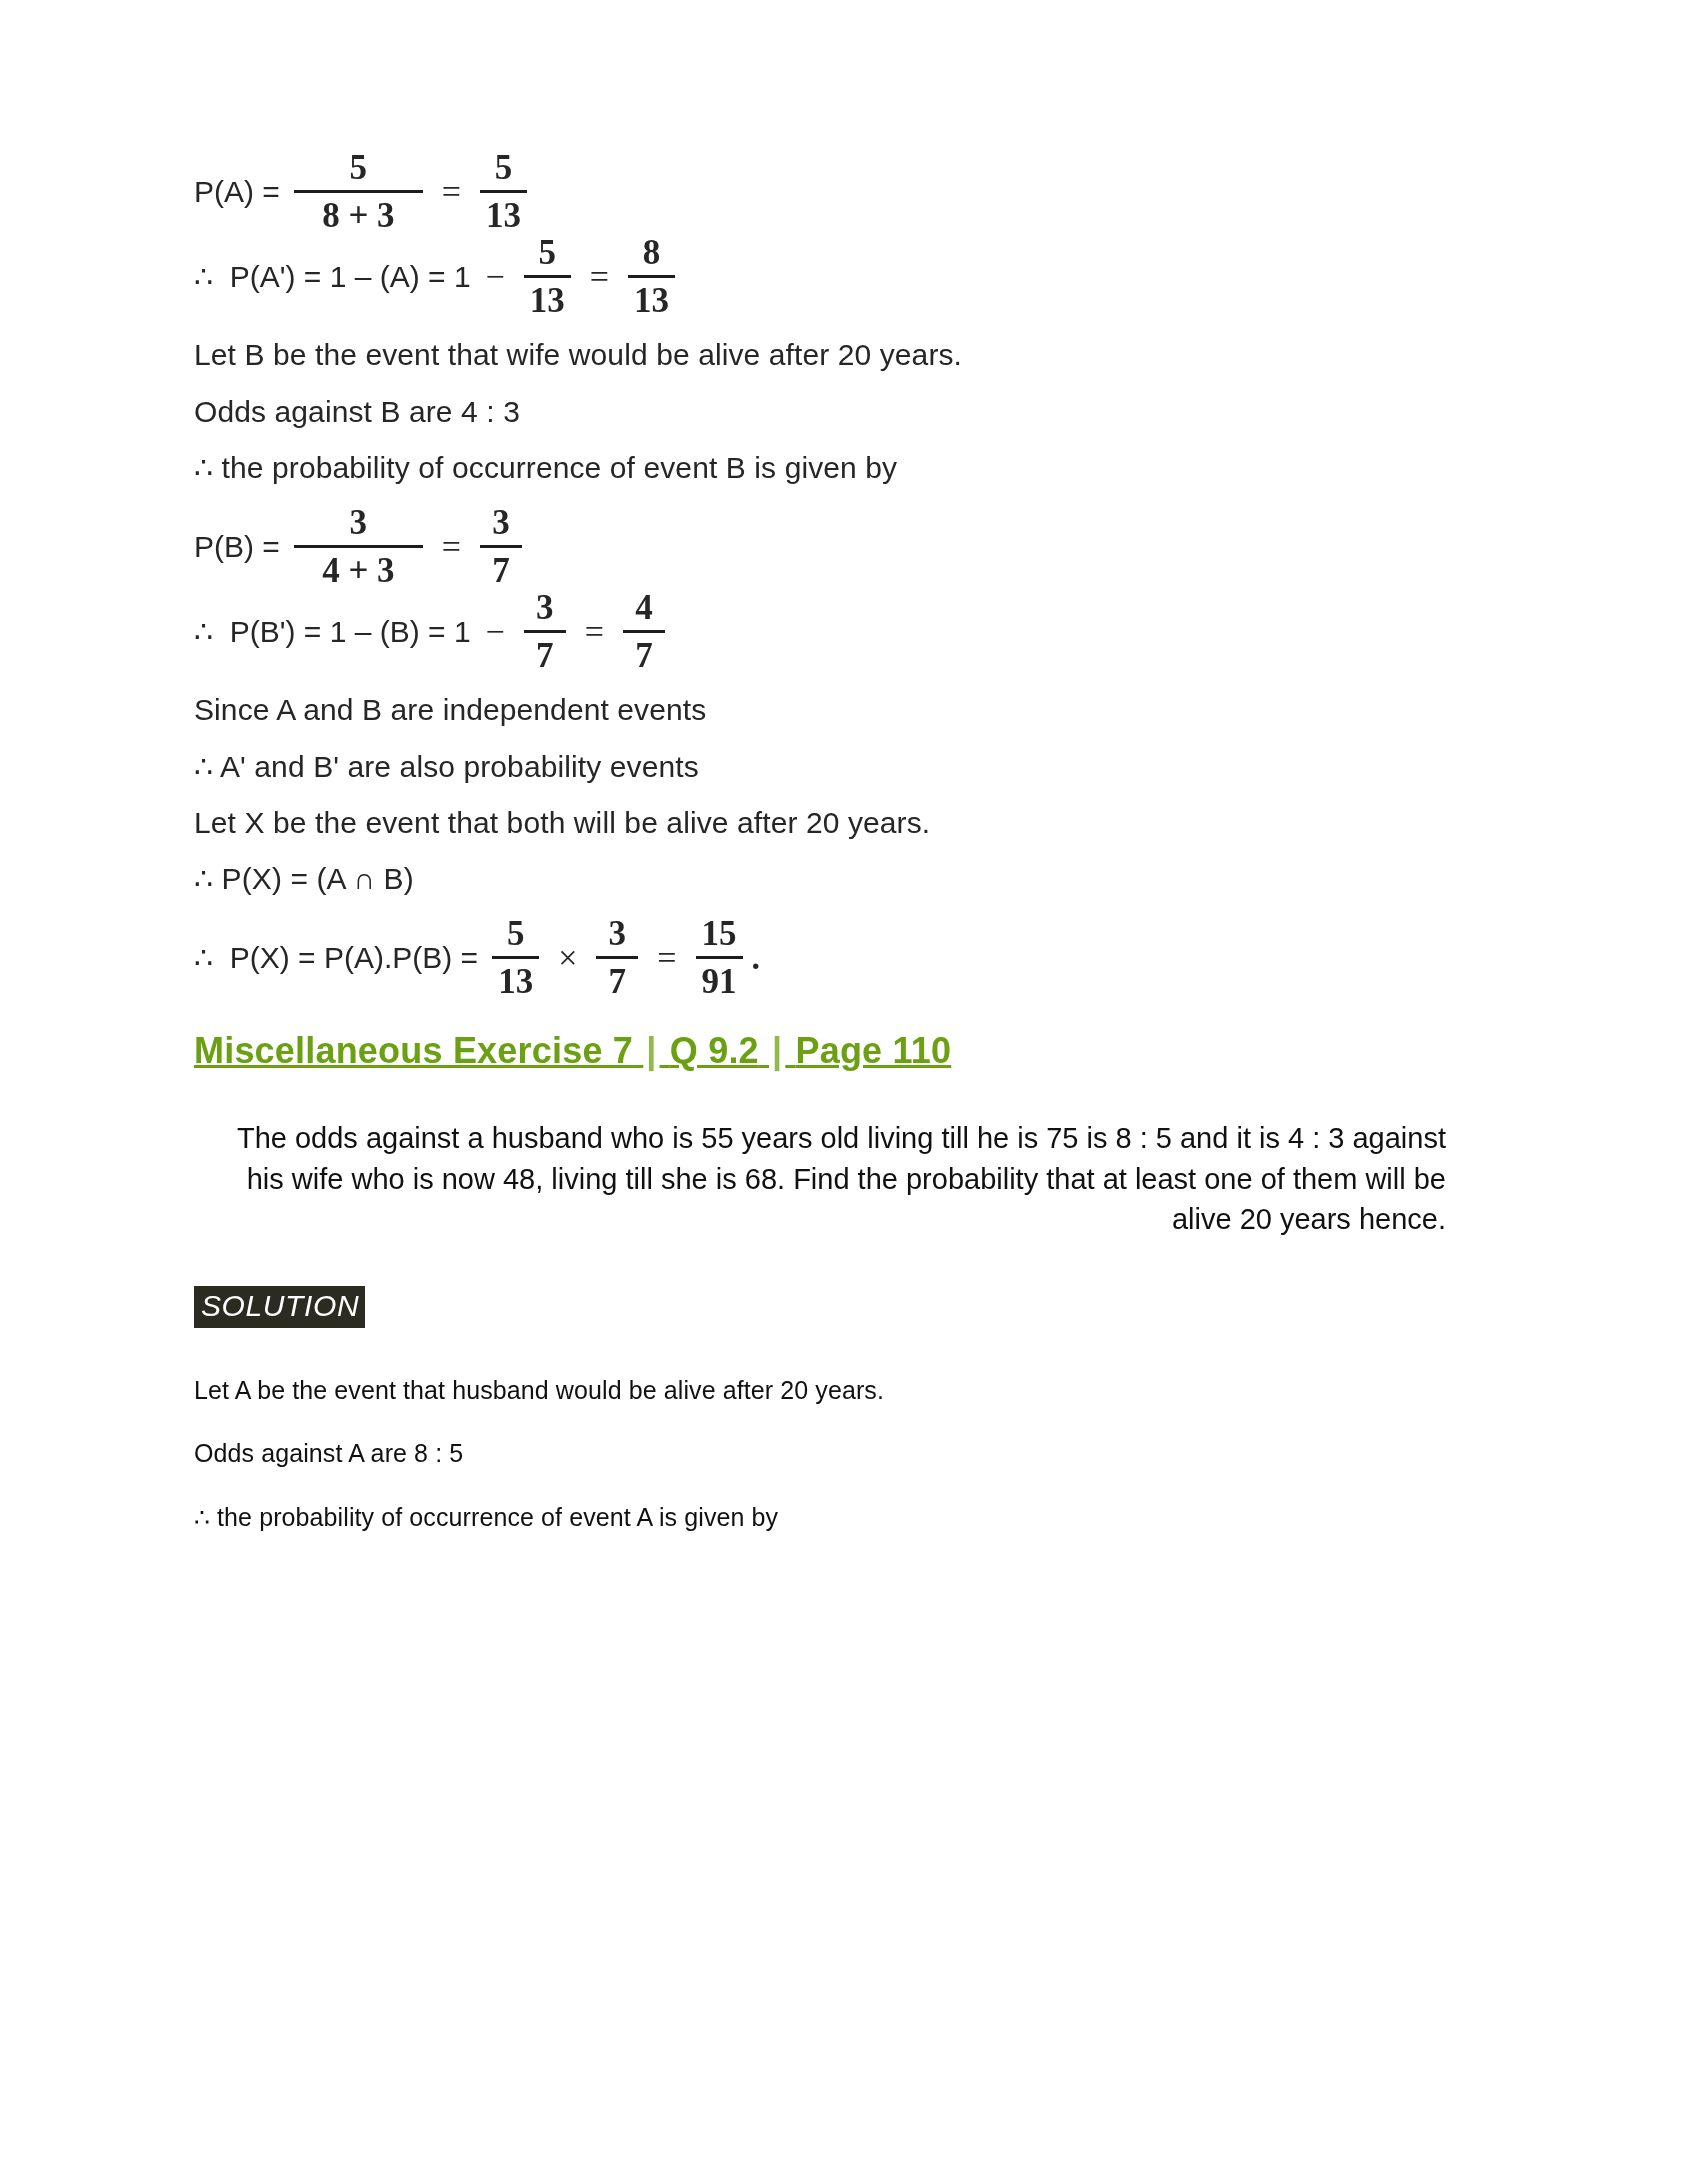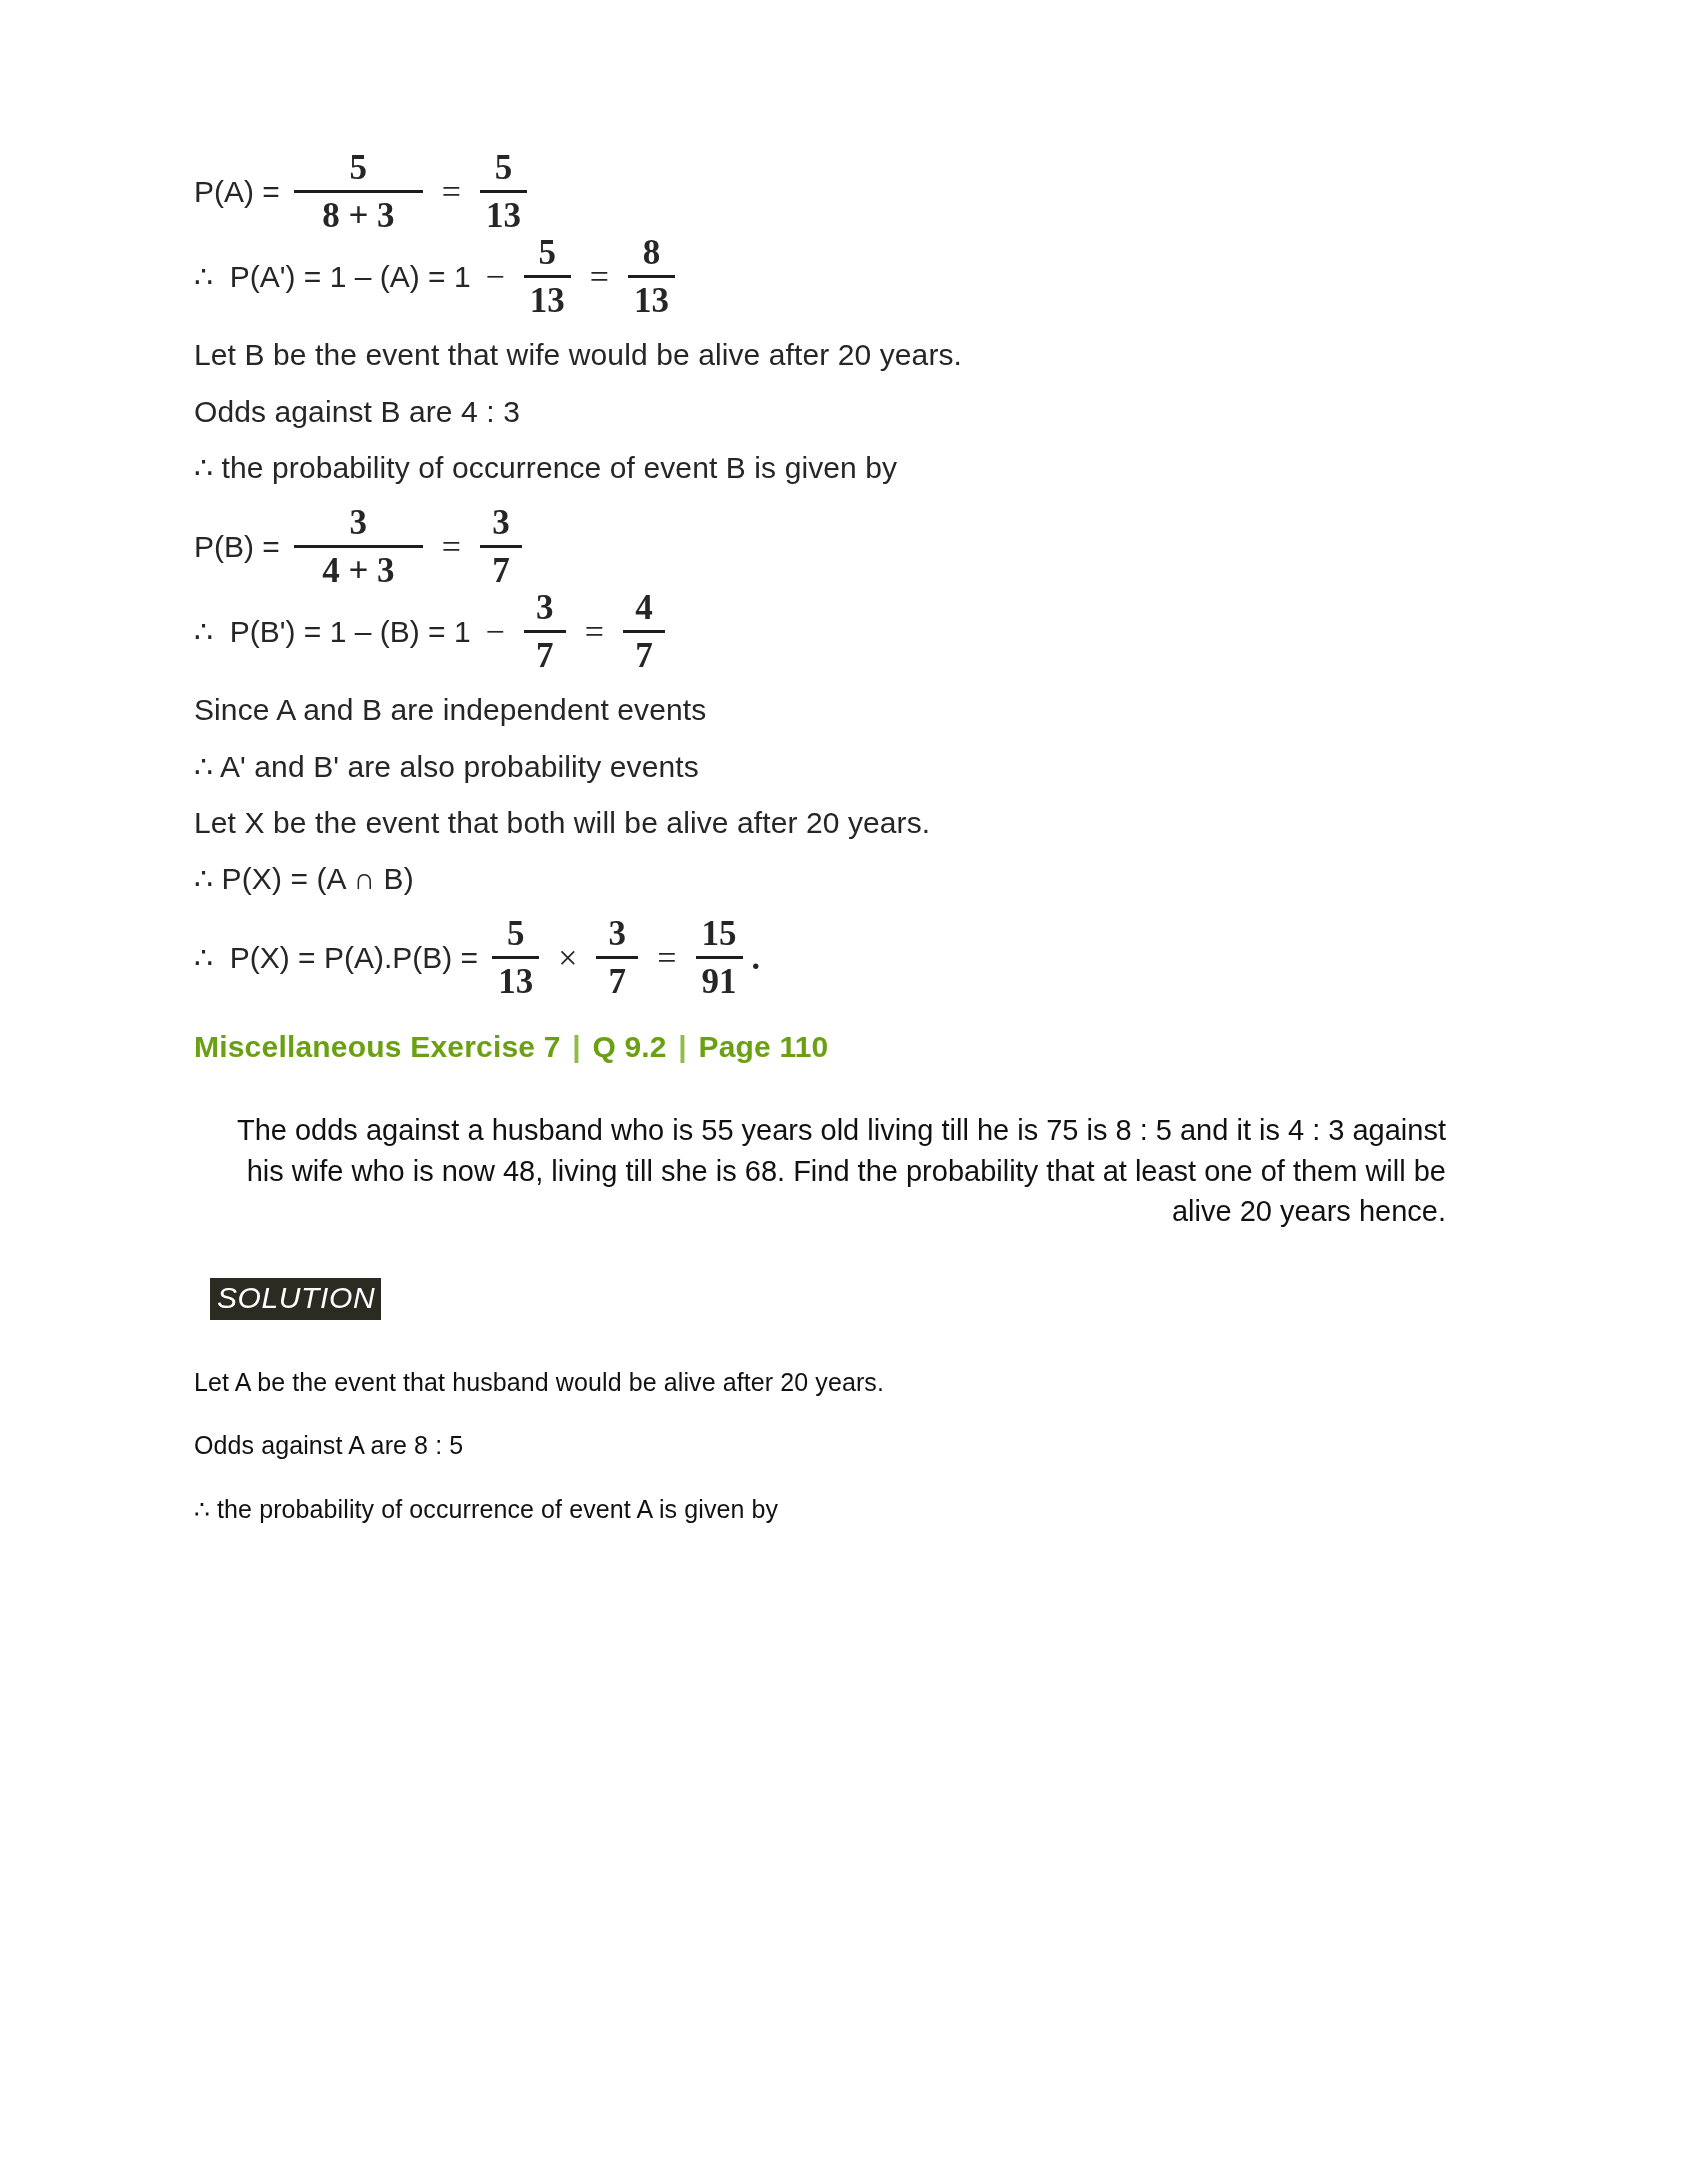--- a/index.html
+++ b/index.html
@@ -94,25 +94,26 @@
     height: 3px;
     background: #1d1d1d;
     width: 100%;
     min-width: 42px;
     margin: 4px 0;
   }
   .frac.wide .bar { min-width: 129px; }
 
   
   .exercise-heading {
-    font-size: 30px;
+    font-size: 36px;
     font-weight: 700;
     color: #6ba013;
     letter-spacing: 0.2px;
     white-space: nowrap;
+    text-decoration: underline;
   }
   .exercise-heading .sep {
     color: #8fbb4a;
     font-weight: 700;
     padding: 0 3px;
   }
 
   
   .question {
     font-size: 29px;
@@ -126,21 +127,20 @@
   .solution-chip {
     display: inline-block;
     background: #2b2b22;
     color: #ffffff;
     font-style: italic;
     font-weight: 400;
     font-size: 30px;
     letter-spacing: 0.6px;
     padding: 3px 6px 5px 7px;
     line-height: 1.12;
-    margin-left: 16px;
   }
 </style>
 </head>
 <body>
 
 <div class="page">
   <div class="content">
 
     <div class="mathrow">
       <span class="tok lead">P(A) =</span>

